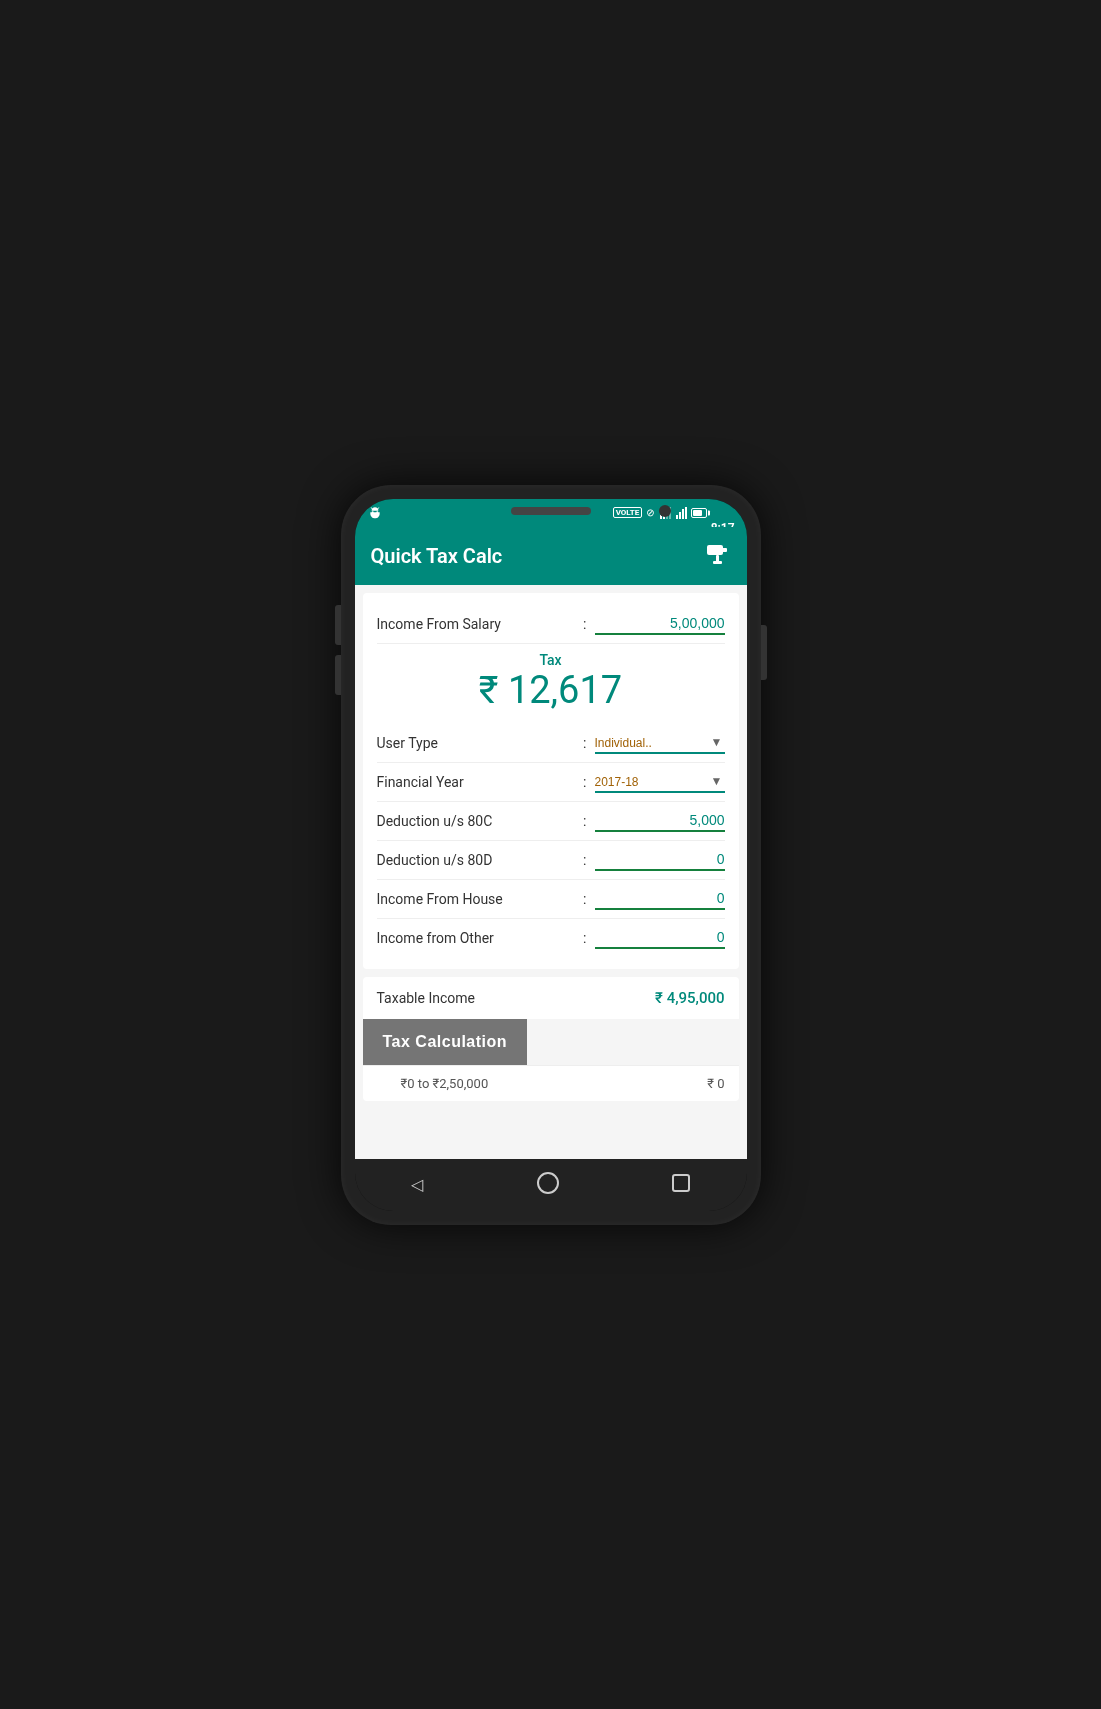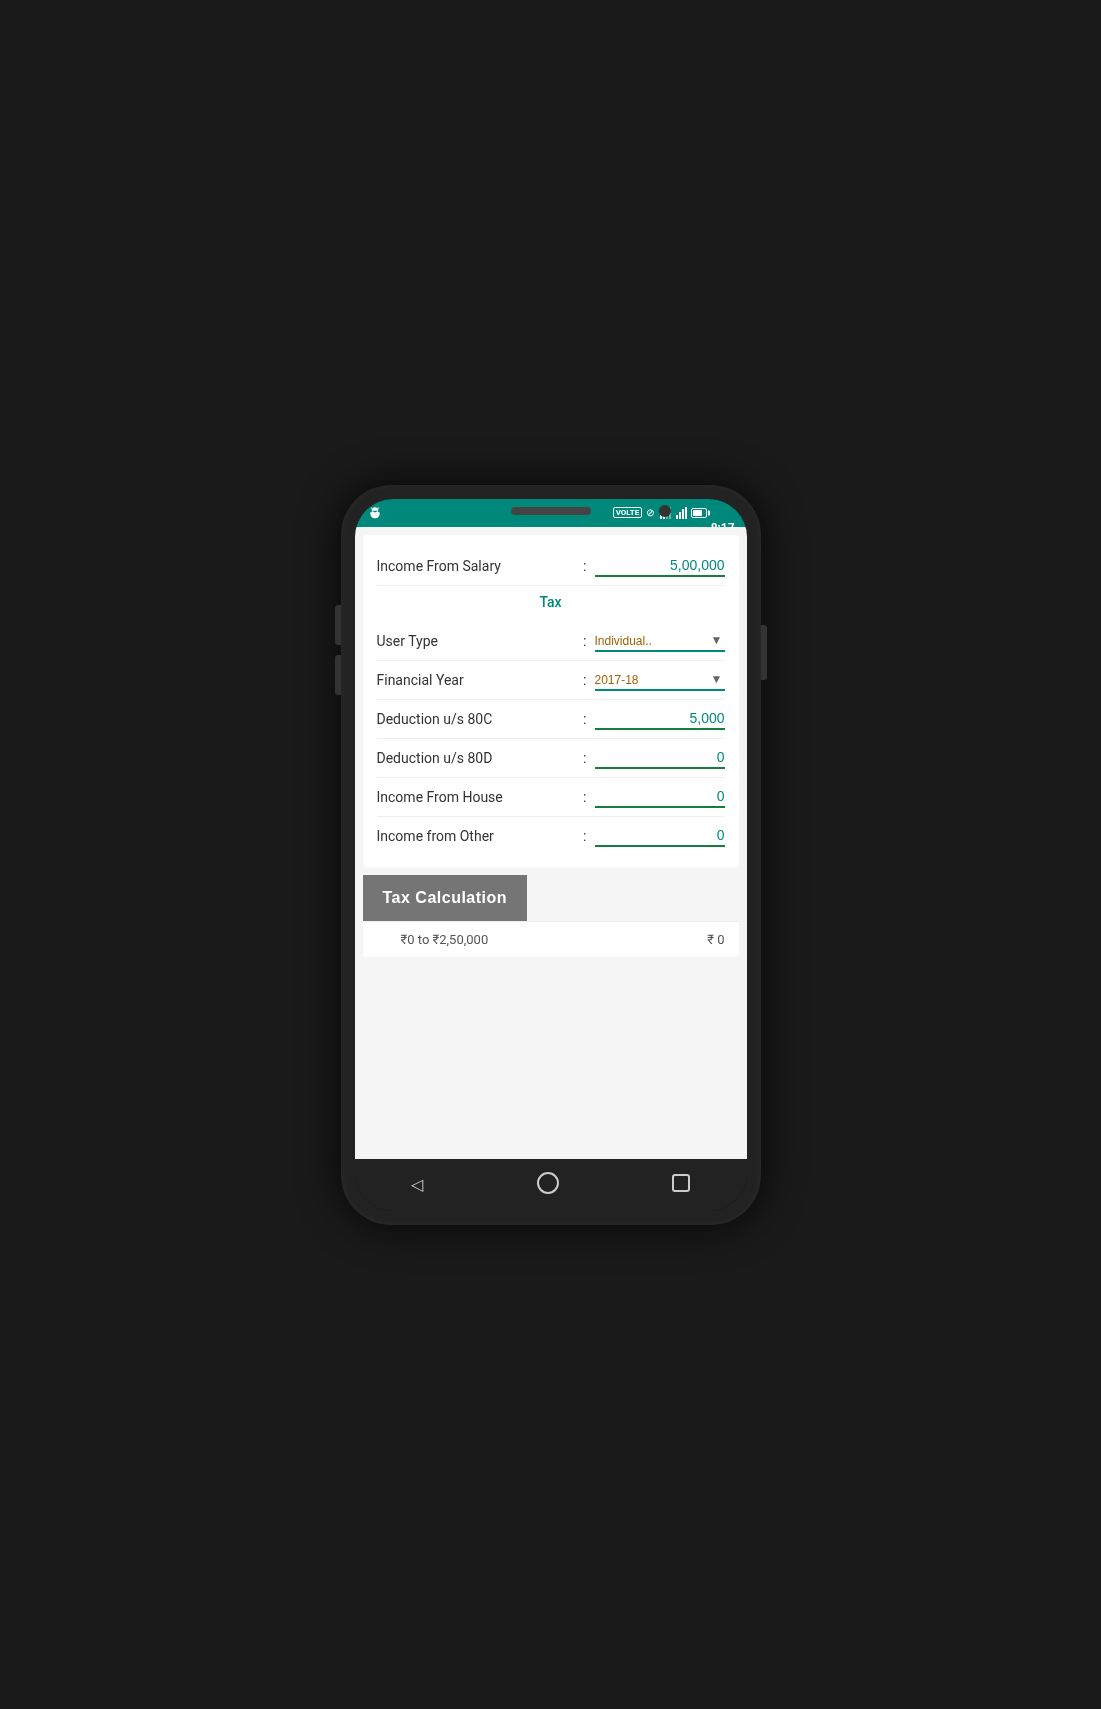--- a/index.html
+++ b/index.html
@@ -421,33 +421,46 @@
           <rect x="10" y="0" width="2" height="12" fill="white"></rect>
         </svg>
 
         <div class="battery-icon">
           <div class="battery-fill"></div>
         </div>
         <span class="time-display">8:17</span>
       </div>
     </div>
 
+    <div class="app-header">
+      <span class="app-title">Quick Tax Calc</span>
+      <span class="clear-icon">
+        
+        <svg width="28" height="28" viewBox="0 0 28 28">
+          <rect x="4" y="6" width="16" height="10" rx="2" fill="white"></rect>
+          <rect x="18" y="9" width="6" height="4" rx="1" fill="white"></rect>
+          <rect x="13" y="16" width="3" height="8" rx="1" fill="white"></rect>
+          <rect x="10" y="22" width="9" height="3" rx="1" fill="white"></rect>
+        </svg>
+      </span>
+    </div>
 
     <div class="app-content">
 
       <div class="card">
 
         <div class="form-row">
           <span class="field-label">Income From Salary</span>
           <span class="field-colon">:</span>
           <input class="field-input" type="text" value="5,00,000" style="">
         </div>
 
         <div class="tax-display">
           <div class="tax-label">Tax</div>
+          <div class="tax-amount">₹ 12,617</div>
         </div>
 
         <div class="form-row">
           <span class="field-label">User Type</span>
           <span class="field-colon">:</span>
           <div class="field-select-wrapper">
             <select class="field-select">
               <option>Individual..</option>
               <option>Senior Citizen</option>
               <option>Super Senior</option>
@@ -488,20 +501,24 @@
         </div>
 
         <div class="form-row">
           <span class="field-label">Income from Other</span>
           <span class="field-colon">:</span>
           <input class="field-input" type="text" value="0" style="">
         </div>
 
       </div>
 
+      <div class="taxable-row">
+        <span class="taxable-label">Taxable Income</span>
+        <span class="taxable-value">₹ 4,95,000</span>
+      </div>
 
       <button class="tax-calc-btn">Tax Calculation</button>
 
       <div class="slab-row">
         <span class="slab-label">₹0 to ₹2,50,000</span>
         <span class="slab-value">₹ 0</span>
       </div>
 
     </div>
 

